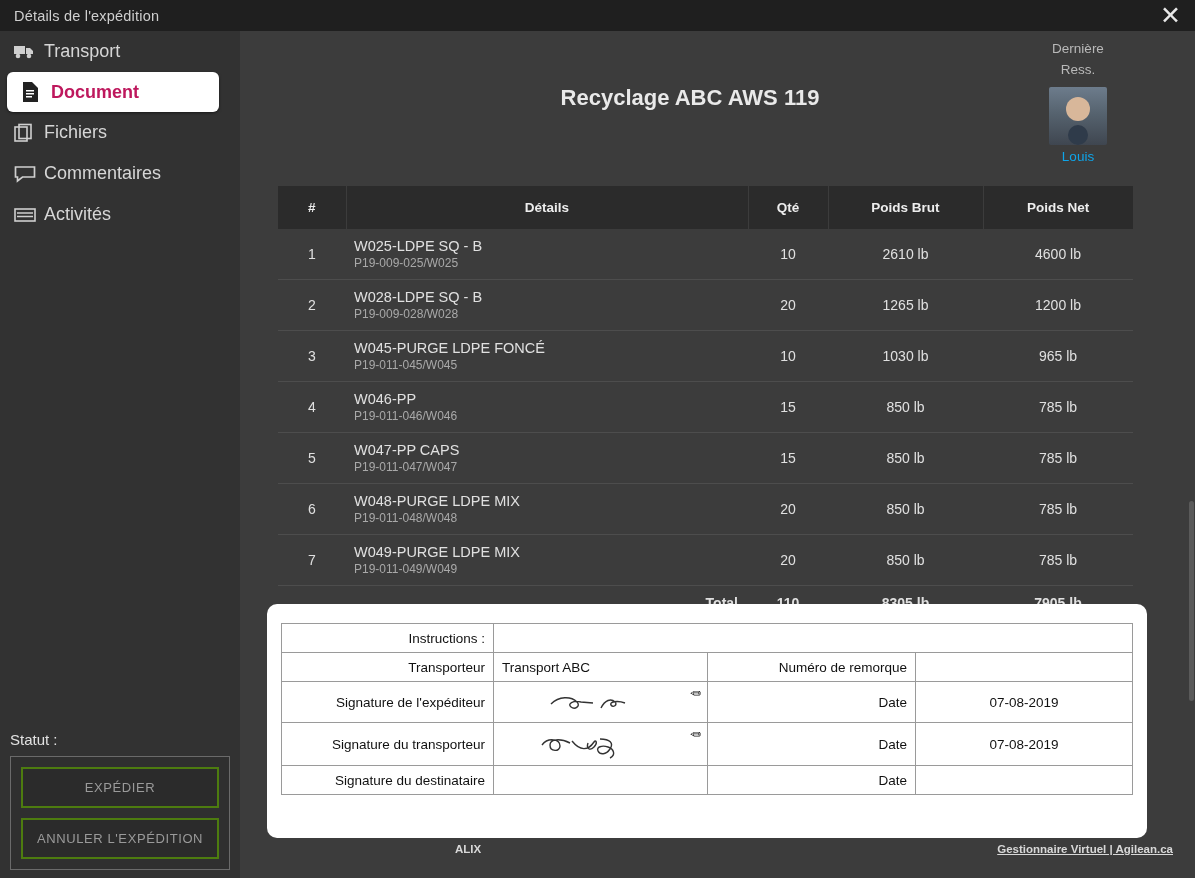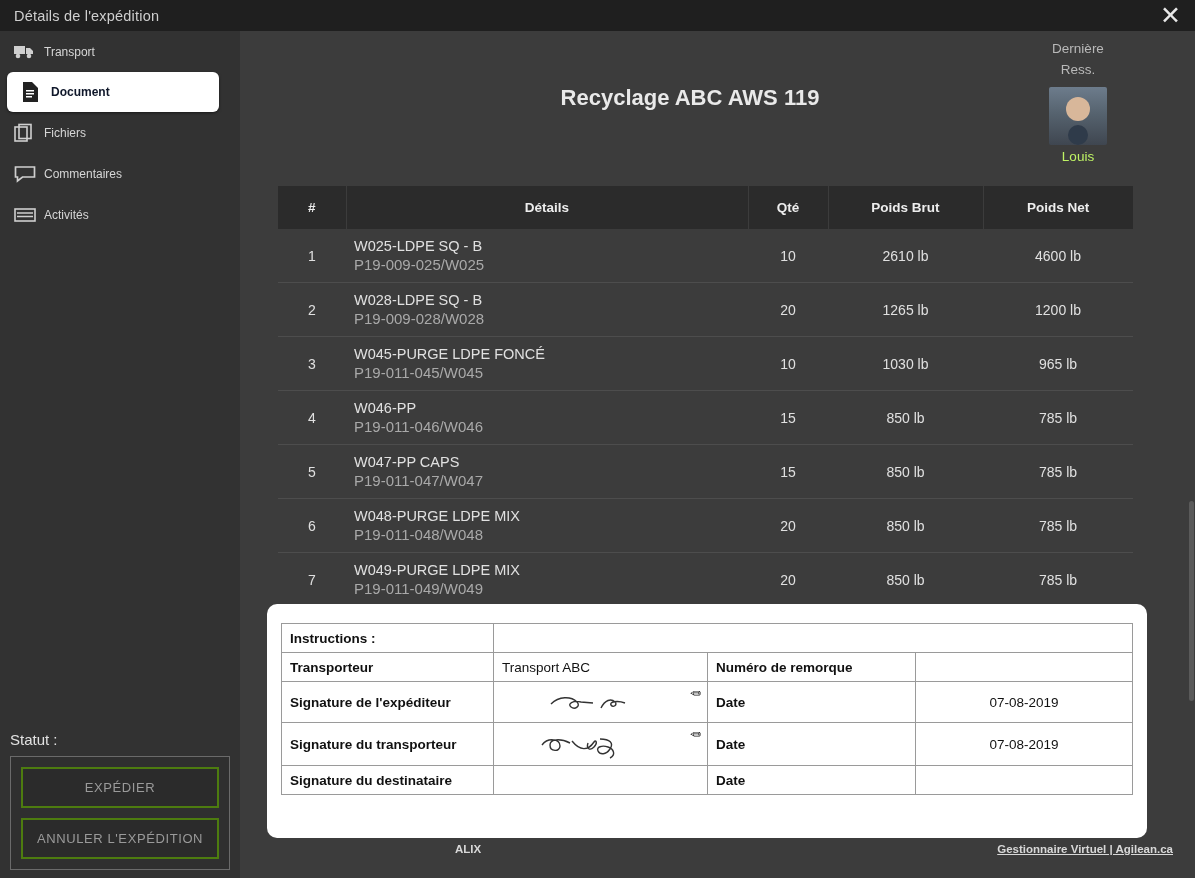--- a/index.html
+++ b/index.html
@@ -56,31 +56,31 @@
   }
   .sidebar-head .sh-qte {
     color: #efefef; font-size: 19px; font-weight: 700;
   }
   .nav { margin-top: 0; }
   .nav-item {
     height: 41px;
     display: flex; align-items: center;
     padding-left: 14px;
     color: #d6d6d6;
-    font-size: 12px;
+    font-size: 18px;
     cursor: pointer;
   }
   .nav-item .nav-ico {
     width: 30px; display: inline-flex;
     align-items: center; justify-content: flex-start;
     color: #cfcfcf;
   }
   .nav-item.active {
     background: #ffffff;
-    color: #0f172a;
+    color: #be185d;
     margin: 0 21px 0 7px;
     border-radius: 6px;
     height: 40px;
     font-weight: 700;
     box-shadow: 0 1px 3px rgba(0,0,0,.5);
   }
   .nav-item.active .nav-ico { color: #222; }
 
   .statut-wrap {
     position: absolute; left: 10px; bottom: 8px; width: 220px;
@@ -131,21 +131,21 @@
     background: linear-gradient(#6d7c8c 0%, #56636f 45%, #3f4650 100%);
     position: relative; overflow: hidden;
   }
   .resource .avatar:after {
     content: "";
     position: absolute; left: 17px; top: 10px;
     width: 24px; height: 24px; border-radius: 50%;
     background: #d8b79a;
     box-shadow: 0 26px 0 -2px #2f3b4a;
   }
-  .resource .r-name { color: #bef264; }
+  .resource .r-name { color: #0ea5e9; }
 
   
   table.items {
     position: absolute; left: 38px; top: 155px;
     width: 855px;
     border-collapse: collapse;
     color: #e4e4e4;
   }
   table.items thead th {
     background: #2b2b2b;
@@ -162,21 +162,21 @@
     font-size: 14px;
     color: #e0e0e0;
     vertical-align: middle;
   }
   td.c-idx { width: 68px; text-align: center; }
   td.c-det { width: 402px; text-align: left; padding-left: 30px; }
   td.c-qte { width: 80px; text-align: center; }
   td.c-brut { width: 155px; text-align: center; }
   td.c-net  { width: 150px; text-align: center; }
   .det-main { font-size: 14.5px; }
-  .det-sub  { font-size: 15px; color: #a9a9a9; margin-top: 2px; }
+  .det-sub  { font-size: 12px; color: #a9a9a9; margin-top: 2px; }
   tr.total td {
     border-bottom: none;
     font-size: 16px;
     font-weight: 700;
     padding-top: 14px;
     color: #f0f0f0;
   }
   tr.total td.c-det { text-align: right; padding-right: 10px; }
 
   
@@ -191,21 +191,21 @@
     width: 100%;
     border-collapse: collapse;
     color: #111;
     font-size: 13.5px;
   }
   table.sig td {
     border: 1px solid #9a9a9a;
     height: 29px;
     padding: 2px 8px;
   }
-  .lbl { text-align: left; font-weight: bold; }
+  .lbl { text-align: right; }
   .sig-row td { height: 60px; position: relative; }
   .sig-cell { position: relative; }
   .pencil {
     position: absolute; right: 6px; top: 4px;
     font-size: 13px;
     transform: scaleX(-1);
   }
   .sig-ink { display: block; margin: 6px auto 0; }
 
   .footer {

